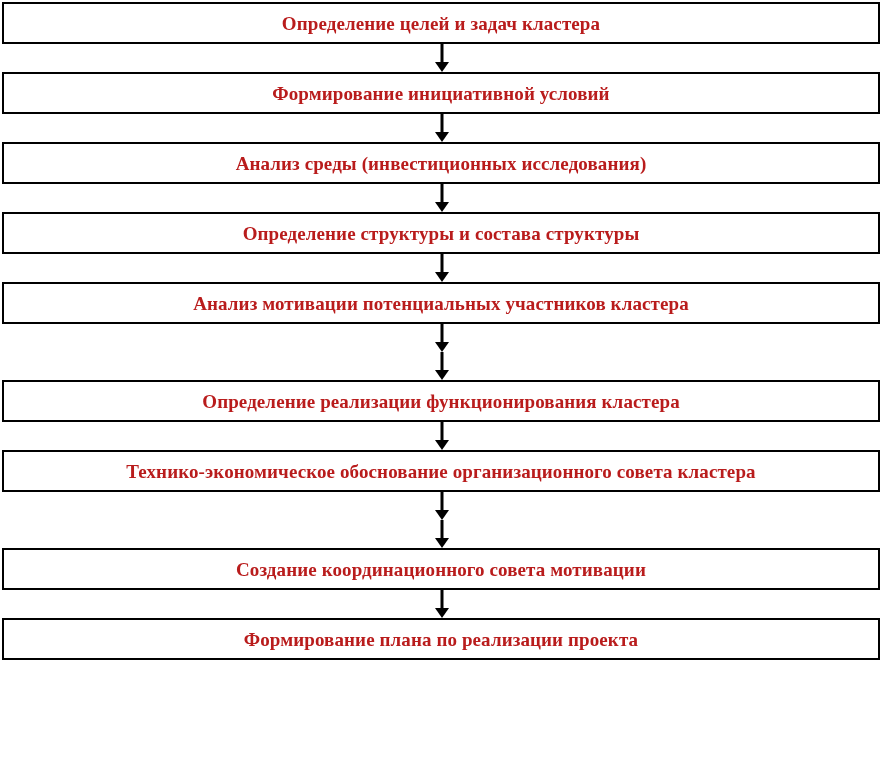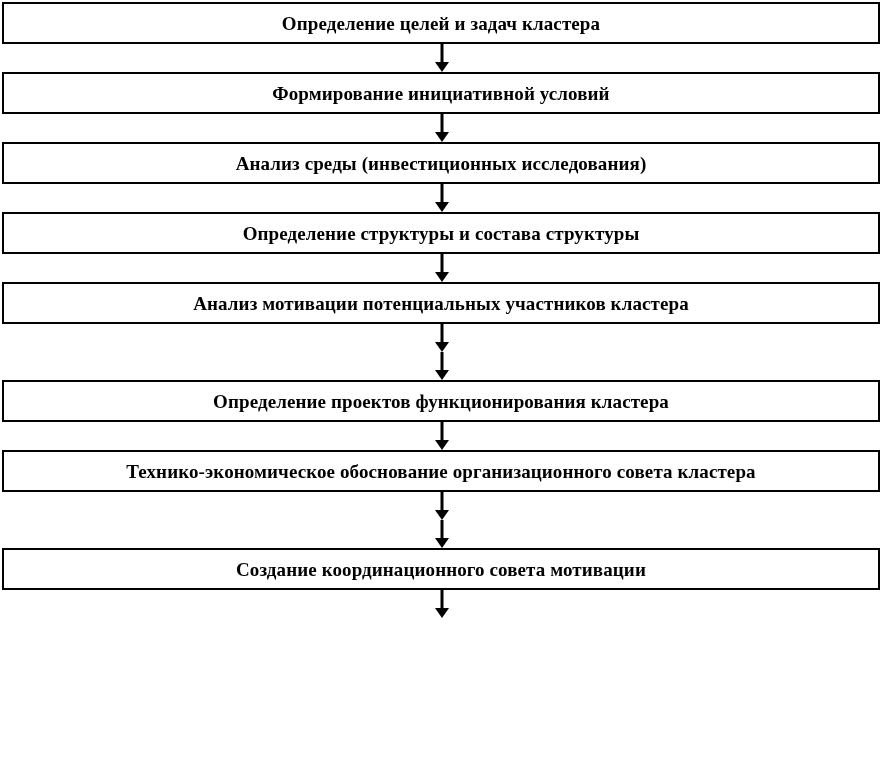--- a/index.html
+++ b/index.html
@@ -33,21 +33,21 @@
     align-items: center;
     justify-content: center;
     text-align: center;
   }
   .step-label {
     font-family: "Liberation Serif", serif;
     font-size: 19px;
     font-weight: 700;
     line-height: 21px;
     letter-spacing: 0.1px;
-    color: #000000;
+    color: #b91c1c;
     padding: 0 8px;
     white-space: nowrap;
   }
   .connector {
     height: 28px;
     display: flex;
     align-items: center;
     justify-content: center;
     position: relative;
   }
@@ -109,21 +109,21 @@
     </div>
     <div class="connector">
       <div class="stem"></div>
       <div class="head"></div>
     </div>
     <div class="connector">
       <div class="stem"></div>
       <div class="head"></div>
     </div>
     <div class="step">
-      <div class="step-label">Определение проектов функционирования кластера</div>
+      <div class="step-label">Определение реализации функционирования кластера</div>
     </div>
     <div class="connector">
       <div class="stem"></div>
       <div class="head"></div>
     </div>
     <div class="step">
       <div class="step-label">Технико-экономическое обоснование организационного совета кластера</div>
     </div>
     <div class="connector">
       <div class="stem"></div>
@@ -133,13 +133,16 @@
       <div class="stem"></div>
       <div class="head"></div>
     </div>
     <div class="step">
       <div class="step-label">Создание координационного совета мотивации</div>
     </div>
     <div class="connector">
       <div class="stem"></div>
       <div class="head"></div>
     </div>
+    <div class="step">
+      <div class="step-label">Формирование плана по реализации проекта</div>
+    </div>
   </div>
 
 </body></html>

